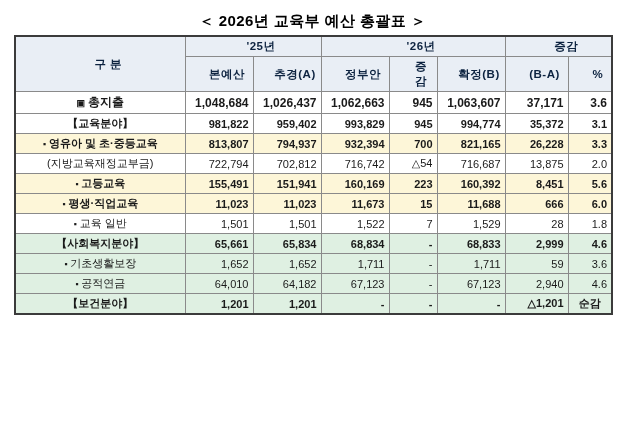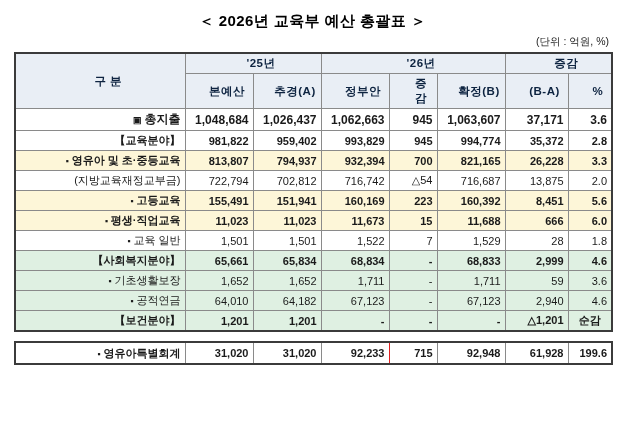--- a/index.html
+++ b/index.html
@@ -54,21 +54,21 @@
     font-weight: bold;
     font-size: 11.5px;
     color: #0d2340;
     letter-spacing: 0.5px;
     padding-left: 20px;
   }
   table.main {
     border: 2px solid #3b3b3b;
   }
   td.label {
-    text-align: right;
+    text-align: center;
     padding-left: 5px;
     white-space: nowrap;
     overflow: hidden;
   }
   td.num {
     text-align: right;
     padding-right: 5px;
     white-space: nowrap;
   }
   td.ctr {
@@ -121,21 +121,20 @@
     top: 50%;
     border-top: 1px solid #444;
   }
 </style>
 </head>
 <body>
 
 <div class="page">
 
   <div class="title">＜ 2026년 교육부 예산 총괄표 ＞</div>
-  <div class="unit">(단위 : 억원, %)</div>
 
   <table class="main">
     <colgroup>
       <col style="width:170px">
       <col style="width:68px">
       <col style="width:68px">
       <col style="width:68px">
       <col style="width:48px">
       <col style="width:68px">
       <col style="width:63px">
@@ -172,21 +171,21 @@
       </tr>
 
       <tr class="bold">
         <td class="label"><span>【교육분야】</span></td>
         <td class="num">981,822</td>
         <td class="num">959,402</td>
         <td class="num">993,829</td>
         <td class="num">945</td>
         <td class="num">994,774</td>
         <td class="num">35,372</td>
-        <td class="num">2.8</td>
+        <td class="num">3.1</td>
       </tr>
 
       <tr class="yellow bold">
         <td class="label"><span class="marker">▪</span><span>영유아 및 초·중등교육</span></td>
         <td class="num">813,807</td>
         <td class="num">794,937</td>
         <td class="num">932,394</td>
         <td class="num">700</td>
         <td class="num">821,165</td>
         <td class="num">26,228</td>
@@ -289,26 +288,16 @@
       <col style="width:170px">
       <col style="width:68px">
       <col style="width:68px">
       <col style="width:68px">
       <col style="width:48px">
       <col style="width:68px">
       <col style="width:63px">
       <col style="width:44px">
     </colgroup>
     <tbody>
-      <tr>
-        <td class="label"><span class="marker">▪</span><span>영유아특별회계</span></td>
-        <td class="num">31,020</td>
-        <td class="num">31,020</td>
-        <td class="num redbox redbox-bot">92,233</td>
-        <td class="num">715</td>
-        <td class="num">92,948</td>
-        <td class="num">61,928</td>
-        <td class="num">199.6</td>
-      </tr>
     </tbody>
   </table>
 
 </div>
 
 </body></html>

